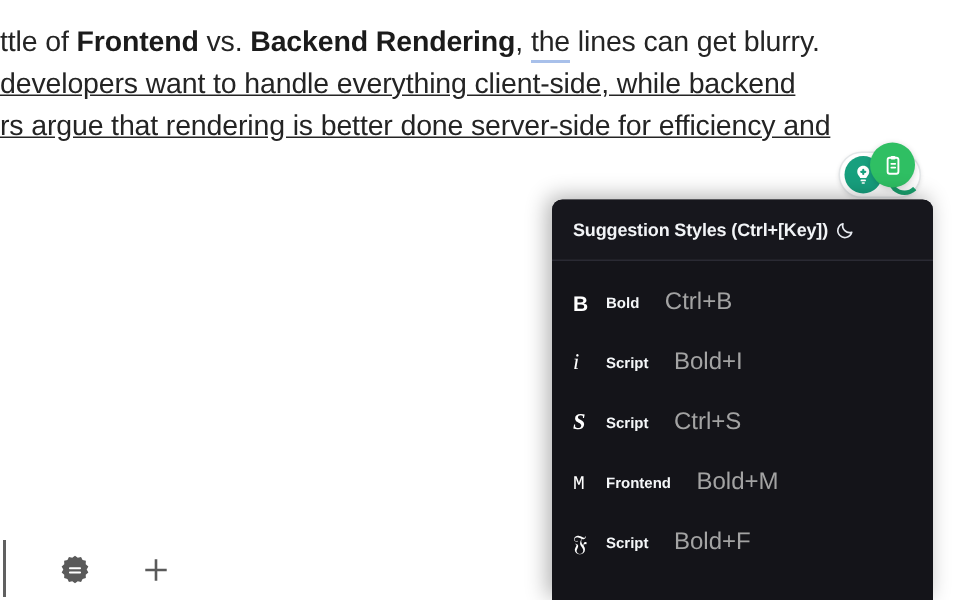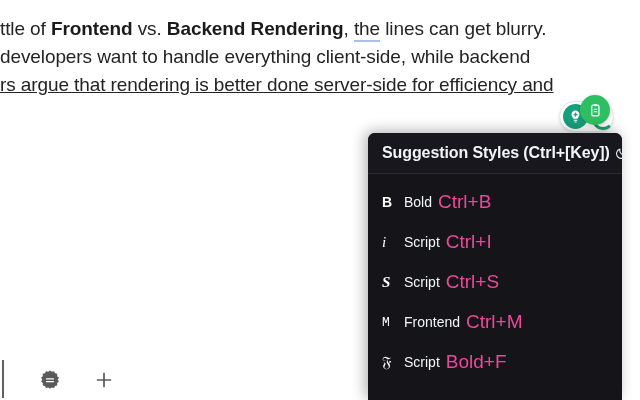--- a/index.html
+++ b/index.html
@@ -28,21 +28,21 @@
     position: absolute;
     left: 0;
     width: 514px;
     font-size: 19px;
     line-height: 26px;
     color: #242424;
     white-space: nowrap;
     letter-spacing: -0.1px;
   }
   #doc-line-1 { top: 16px; }
-  #doc-line-2 { top: 44px; }
+  #doc-line-2 { top: 44px; text-decoration: underline; }
   #doc-line-3 { top: 72px; text-decoration: underline; }
 
   .b { font-weight: 700; color: #1b1b1b; }
   .suggest-underline {
     border-bottom: 2.5px solid #a8c0ea;
     padding-bottom: 1px;
   }
 
   
   #fab-cluster {
@@ -116,21 +116,21 @@
   }
   #popup-header {
     height: 40px;
     display: flex;
     align-items: center;
     padding: 0 12px 0 14px;
     border-bottom: 1px solid #2a2a33;
     background: #17171d;
   }
   #popup-title {
-    font-size: 16px;
+    font-size: 12px;
     font-weight: 700;
     color: #f2f4f7;
     letter-spacing: -0.1px;
     white-space: nowrap;
   }
   #moon-icon {
     margin-left: 5px;
     display: inline-flex;
     align-items: center;
     flex: 0 0 auto;
@@ -151,28 +151,29 @@
     font-size: 14px;
     color: #ffffff;
     text-align: left;
   }
   .menu-glyph.g-bold   { font-weight: 700; }
   .menu-glyph.g-italic { font-style: italic; font-family: "Liberation Serif", serif; font-size: 15px; }
   .menu-glyph.g-script { font-style: italic; font-weight: 700; font-family: "Liberation Serif", serif; font-size: 15px; }
   .menu-glyph.g-mono   { font-family: "Liberation Mono", monospace; font-size: 13px; }
   .menu-glyph.g-fraktur{ font-family: "DejaVu Serif", serif; font-size: 15px; }
   .menu-label {
-    font-size: 14px;
+    font-size: 10px;
     color: #f4f6f8;
-    margin-right: 6px;
+    margin-right: 17px;
     white-space: nowrap;
+    font-weight: bold;
   }
   .menu-shortcut {
-    font-size: 19px;
-    color: #ec4899;
+    font-size: 16px;
+    color: #a3a3a3;
     white-space: nowrap;
   }
 
   
   #bottom-toolbar {
     position: absolute;
     left: 0;
     top: 358px;
     width: 200px;
     height: 42px;
@@ -261,33 +262,33 @@
 
     <div class="menu-item">
       <span class="menu-glyph g-bold">B</span>
       <span class="menu-label">Bold</span>
       <span class="menu-shortcut">Ctrl+B</span>
     </div>
 
     <div class="menu-item">
       <span class="menu-glyph g-italic">i</span>
       <span class="menu-label">Script</span>
-      <span class="menu-shortcut">Ctrl+I</span>
+      <span class="menu-shortcut">Bold+I</span>
     </div>
 
     <div class="menu-item">
       <span class="menu-glyph g-script">S</span>
       <span class="menu-label">Script</span>
       <span class="menu-shortcut">Ctrl+S</span>
     </div>
 
     <div class="menu-item">
       <span class="menu-glyph g-mono">M</span>
       <span class="menu-label">Frontend</span>
-      <span class="menu-shortcut">Ctrl+M</span>
+      <span class="menu-shortcut">Bold+M</span>
     </div>
 
     <div class="menu-item">
       <span class="menu-glyph g-fraktur">𝔉</span>
       <span class="menu-label">Script</span>
       <span class="menu-shortcut">Bold+F</span>
     </div>
 
   </div>
 </div>

